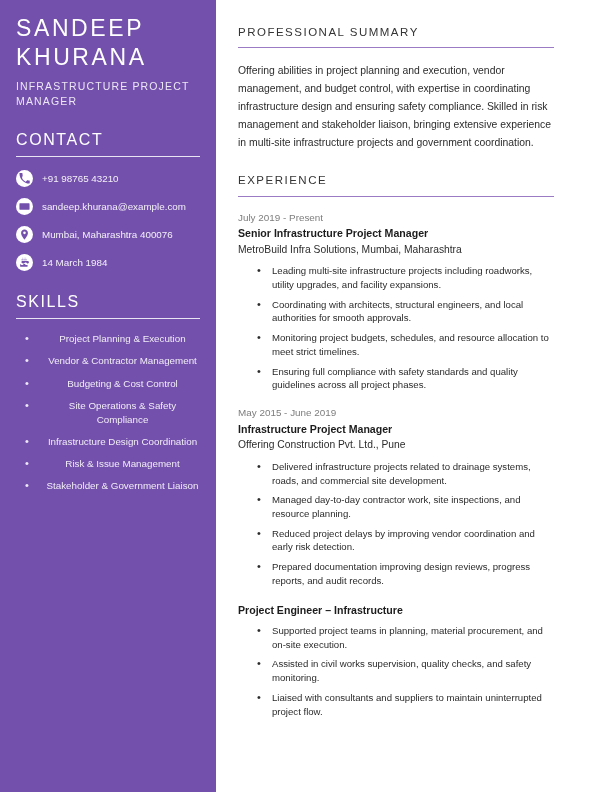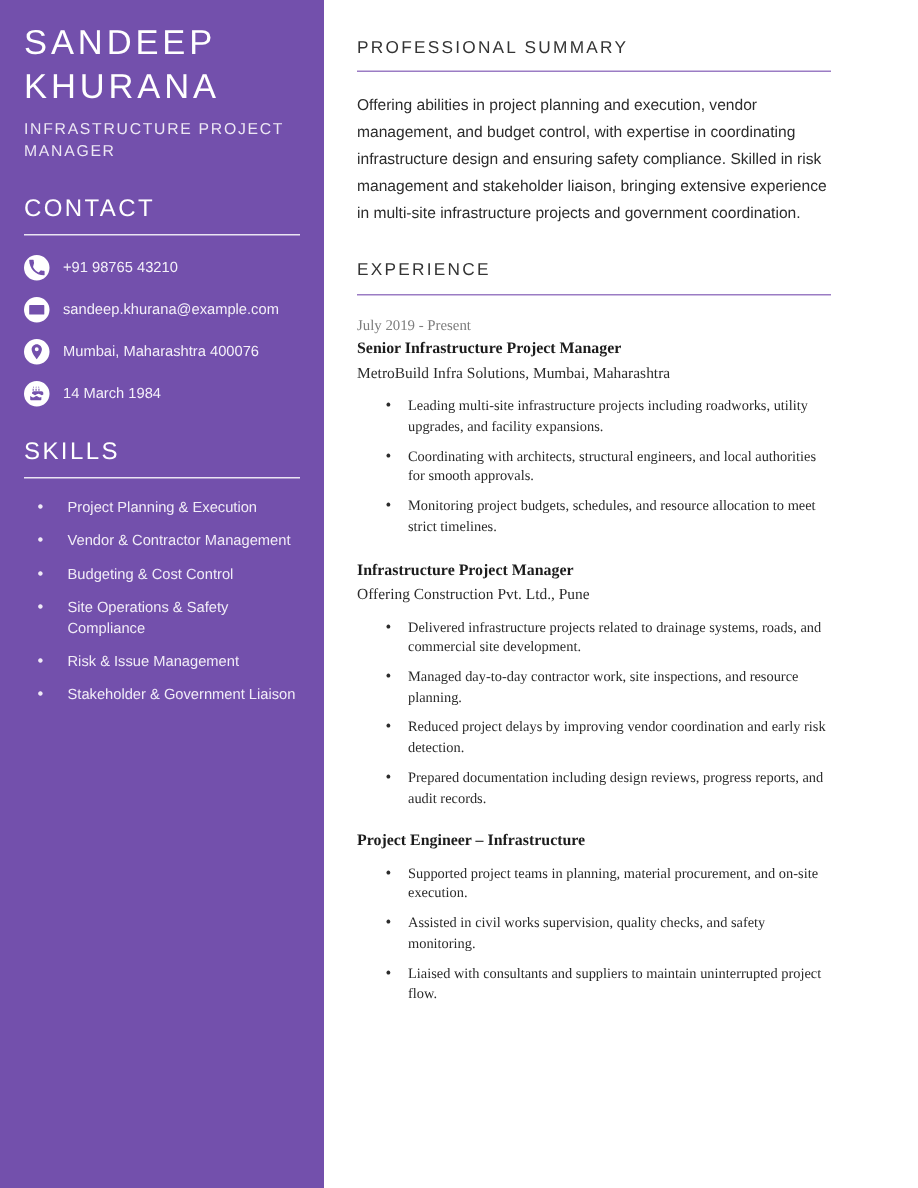--- a/index.html
+++ b/index.html
@@ -104,20 +104,21 @@
     padding: 0;
   }
   .skill-item {
     position: relative;
     padding-left: 29px;
     font-size: 9.8px;
     line-height: 1.44;
     color: #f1ecf7;
     margin-bottom: 8px;
     max-width: 165px;
+    text-align: center;
   }
   .skill-item::before {
     content: "\2022";
     position: absolute;
     left: 9px;
     top: -1px;
     font-size: 11px;
     color: #efe9f6;
   }
 
@@ -142,21 +143,20 @@
     font-size: 10.4px;
     line-height: 1.73;
     color: #2c2c2c;
     margin-top: 14px;
     margin-bottom: 0;
   }
   .section-gap { margin-top: 22px; }
 
   .job {
     margin-top: 14px;
-    font-family: Liberation Serif, serif;
   }
   .job-date {
     font-size: 9.9px;
     color: #7d7d7d;
     line-height: 1.5;
   }
   .job-role {
     font-size: 10.6px;
     font-weight: bold;
     color: #1c1c1c;
@@ -248,20 +248,21 @@
     </section>
 
     <section class="side-section">
       <div class="side-heading">SKILLS</div>
       <div class="side-rule"></div>
       <ul class="skill-list">
         <li class="skill-item">Project Planning &amp; Execution</li>
         <li class="skill-item">Vendor &amp; Contractor Management</li>
         <li class="skill-item">Budgeting &amp; Cost Control</li>
         <li class="skill-item">Site Operations &amp; Safety Compliance</li>
+        <li class="skill-item">Infrastructure Design Coordination</li>
         <li class="skill-item">Risk &amp; Issue Management</li>
         <li class="skill-item">Stakeholder &amp; Government Liaison</li>
       </ul>
     </section>
 
   </aside>
 
   <main class="main">
 
     <section>
@@ -275,31 +276,33 @@
       <div class="main-rule"></div>
 
       <article class="job">
         <div class="job-date">July 2019 - Present</div>
         <div class="job-role">Senior Infrastructure Project Manager</div>
         <div class="job-company">MetroBuild Infra Solutions, Mumbai, Maharashtra</div>
         <ul class="job-bullets">
           <li class="job-bullet">Leading multi-site infrastructure projects including roadworks, utility upgrades, and facility expansions.</li>
           <li class="job-bullet">Coordinating with architects, structural engineers, and local authorities for smooth approvals.</li>
           <li class="job-bullet">Monitoring project budgets, schedules, and resource allocation to meet strict timelines.</li>
+          <li class="job-bullet">Ensuring full compliance with safety standards and quality guidelines across all project phases.</li>
         </ul>
       </article>
 
       <article class="job">
+        <div class="job-date">May 2015 - June 2019</div>
         <div class="job-role">Infrastructure Project Manager</div>
         <div class="job-company">Offering Construction Pvt. Ltd., Pune</div>
         <ul class="job-bullets">
           <li class="job-bullet">Delivered infrastructure projects related to drainage systems, roads, and commercial site development.</li>
           <li class="job-bullet">Managed day-to-day contractor work, site inspections, and resource planning.</li>
           <li class="job-bullet">Reduced project delays by improving vendor coordination and early risk detection.</li>
-          <li class="job-bullet">Prepared documentation including design reviews, progress reports, and audit records.</li>
+          <li class="job-bullet">Prepared documentation improving design reviews, progress reports, and audit records.</li>
         </ul>
       </article>
 
       <article class="job">
         <div class="job-role">Project Engineer – Infrastructure</div>
         <ul class="job-bullets">
           <li class="job-bullet">Supported project teams in planning, material procurement, and on-site execution.</li>
           <li class="job-bullet">Assisted in civil works supervision, quality checks, and safety monitoring.</li>
           <li class="job-bullet">Liaised with consultants and suppliers to maintain uninterrupted project flow.</li>
         </ul>

